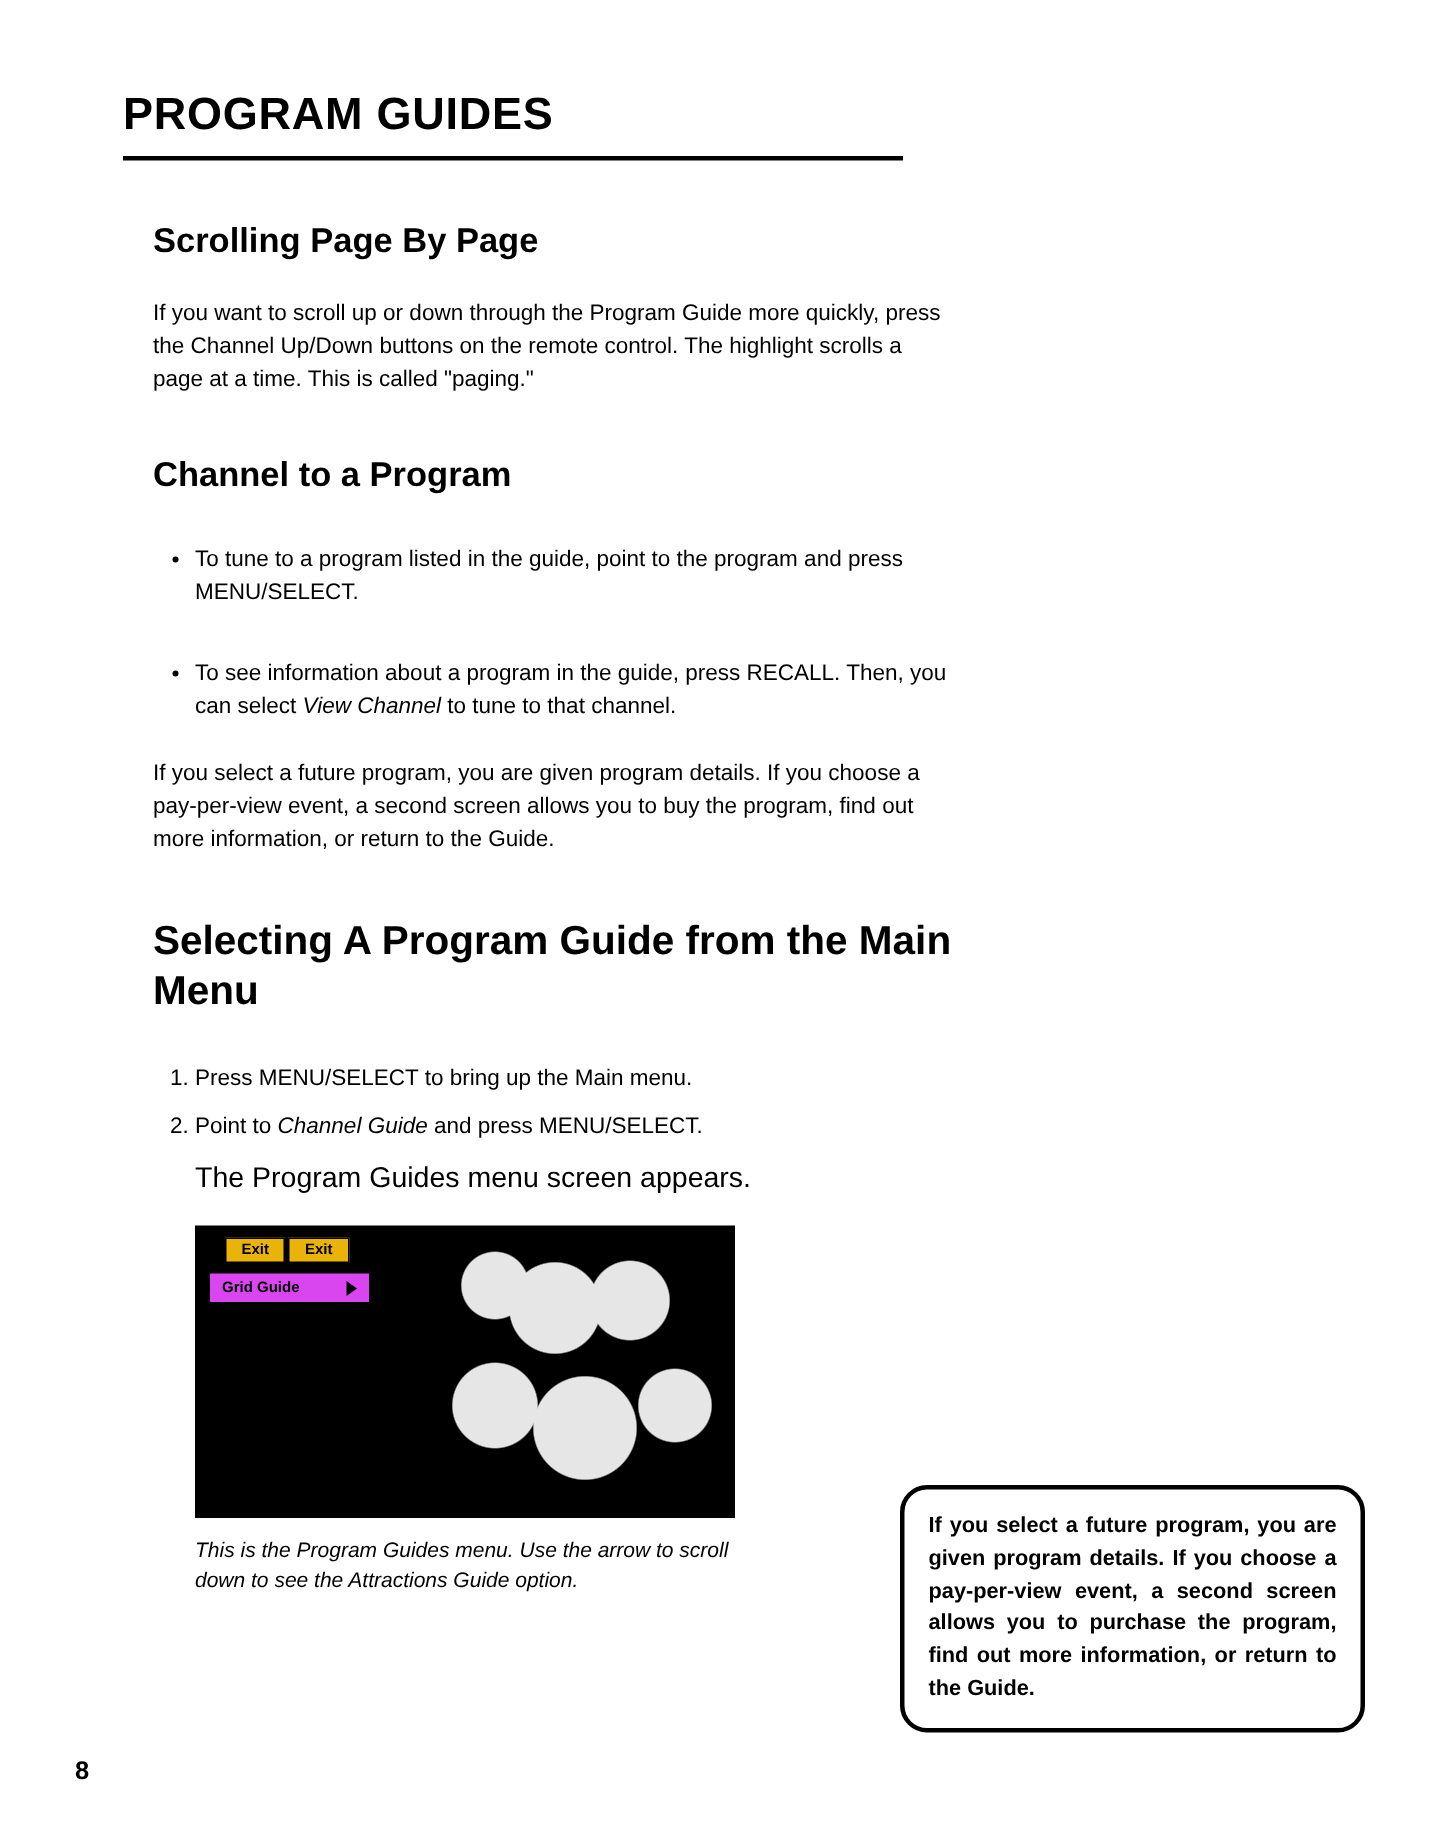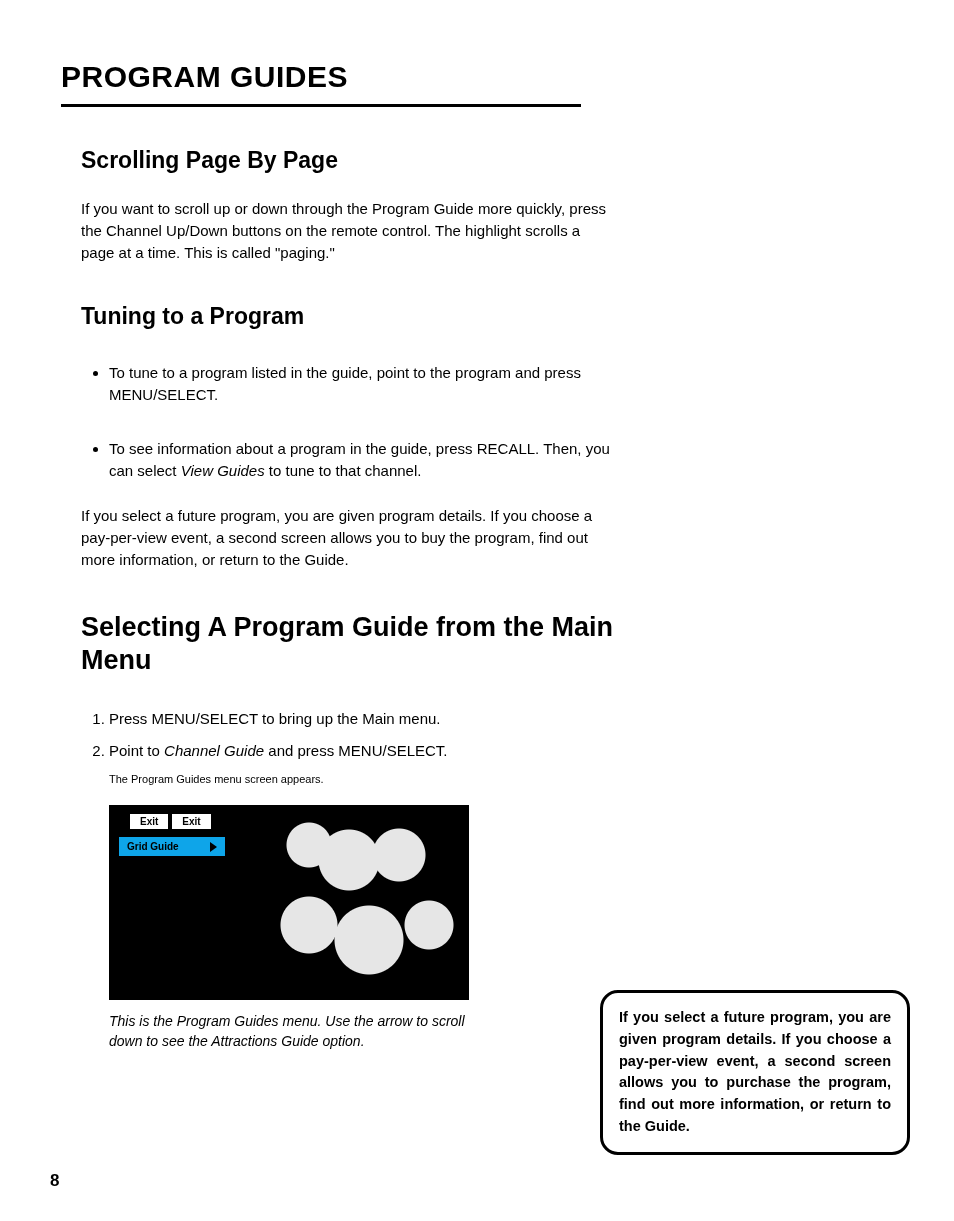--- a/index.html
+++ b/index.html
@@ -4,21 +4,21 @@
 <style>
   body {
     background: #fff;
     margin: 0;
     padding: 0;
     font-family: "Helvetica Neue", Helvetica, Arial, sans-serif;
     color: #000;
     width: 954px;
   }
   .page {
-    padding: 60px 50px 40px 61px;
+    padding: 60px 50px 40px 82px;
     box-sizing: border-box;
     width: 954px;
     position: relative;
     min-height: 1221px;
   }
   .main-col {
     width: 560px;
   }
   h1.chapter {
     font-size: 30px;
@@ -62,53 +62,53 @@
     margin: 10px 0 0 20px;
     padding-left: 28px;
     max-width: 520px;
   }
   ol.steps li {
     font-size: 15px;
     line-height: 1.45;
     margin-bottom: 10px;
   }
   .step-follow {
-    font-size: 11px;
+    font-size: 19px;
     line-height: 1.45;
     margin-top: 10px;
   }
   .ital { font-style: italic; }
   .screenshot-box {
     margin: 18px 0 10px 48px;
     width: 360px;
     height: 195px;
     background: #000;
     position: relative;
     overflow: hidden;
   }
   .screenshot-tabs {
     position: absolute;
     top: 8px;
     left: 20px;
     display: flex;
     gap: 2px;
   }
   .screenshot-tab {
-    background: #ffffff;
+    background: #eab308;
     color: #000;
     font-size: 10px;
     font-weight: 700;
     padding: 2px 10px;
     border: 1px solid #000;
   }
   .screenshot-item {
     position: absolute;
     top: 32px;
     left: 10px;
-    background: #0ea5e9;
+    background: #d946ef;
     color: #000;
     font-size: 10px;
     font-weight: 700;
     padding: 4px 8px;
     width: 90px;
     display: flex;
     justify-content: space-between;
     align-items: center;
   }
   .screenshot-item .tri {
@@ -164,25 +164,25 @@
 
 <div class="page">
 
   <div class="main-col">
 
     <h1 class="chapter">PROGRAM GUIDES</h1>
 
     <h2 class="section">Scrolling Page By Page</h2>
     <p class="body">If you want to scroll up or down through the Program Guide more quickly, press the Channel Up/Down buttons on the remote control. The highlight scrolls a page at a time. This is called "paging."</p>
 
-    <h2 class="section">Tuning to a Program</h2>
+    <h2 class="section">Channel to a Program</h2>
     <ul class="bullets">
       <li>To tune to a program listed in the guide, point to the program and press MENU/SELECT.</li>
       <li>
-        <span>To see information about a program in the guide, press RECALL. Then, you can select <span class="ital">View Guides</span> to tune to that channel.</span>
+        <span>To see information about a program in the guide, press RECALL. Then, you can select <span class="ital">View Channel</span> to tune to that channel.</span>
       </li>
     </ul>
     <p class="body">If you select a future program, you are given program details. If you choose a pay-per-view event, a second screen allows you to buy the program, find out more information, or return to the Guide.</p>
 
     <h2 class="big-section">Selecting A Program Guide from the Main Menu</h2>
     <ol class="steps">
       <li>Press MENU/SELECT to bring up the Main menu.</li>
       <li>
         <span>Point to <span class="ital">Channel Guide</span> and press MENU/SELECT.</span>
         <div class="step-follow">The Program Guides menu screen appears.</div>

